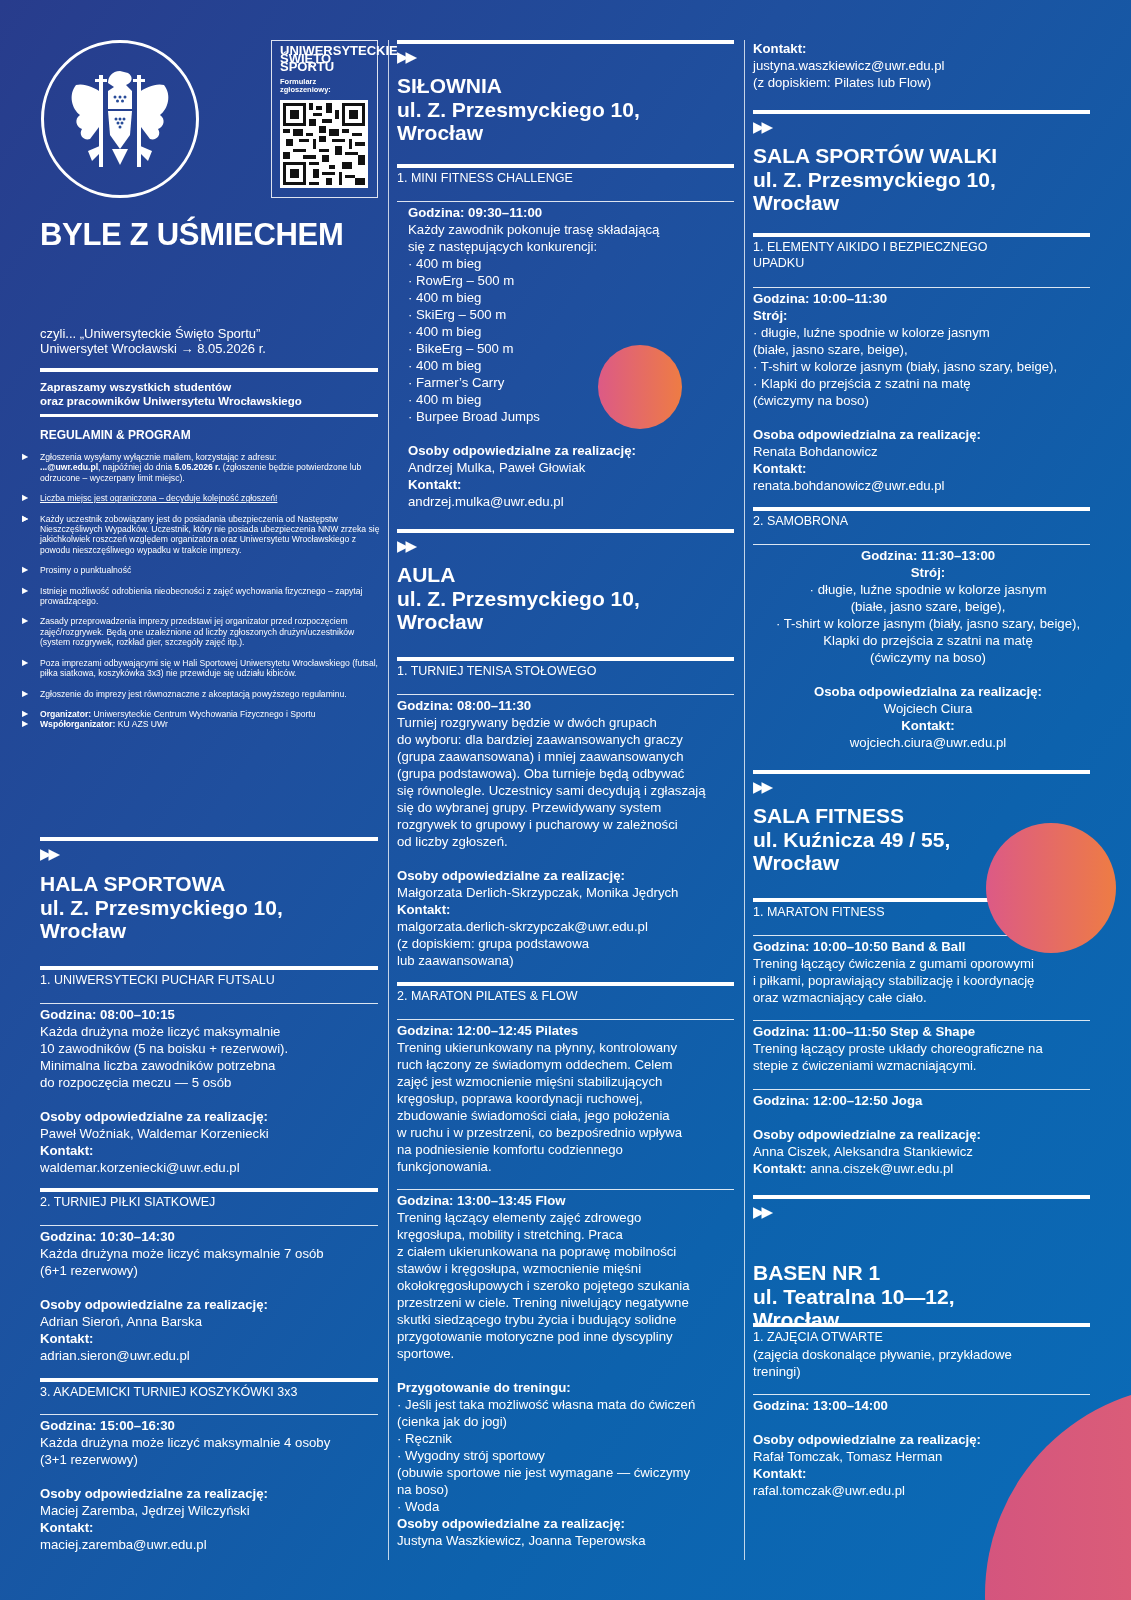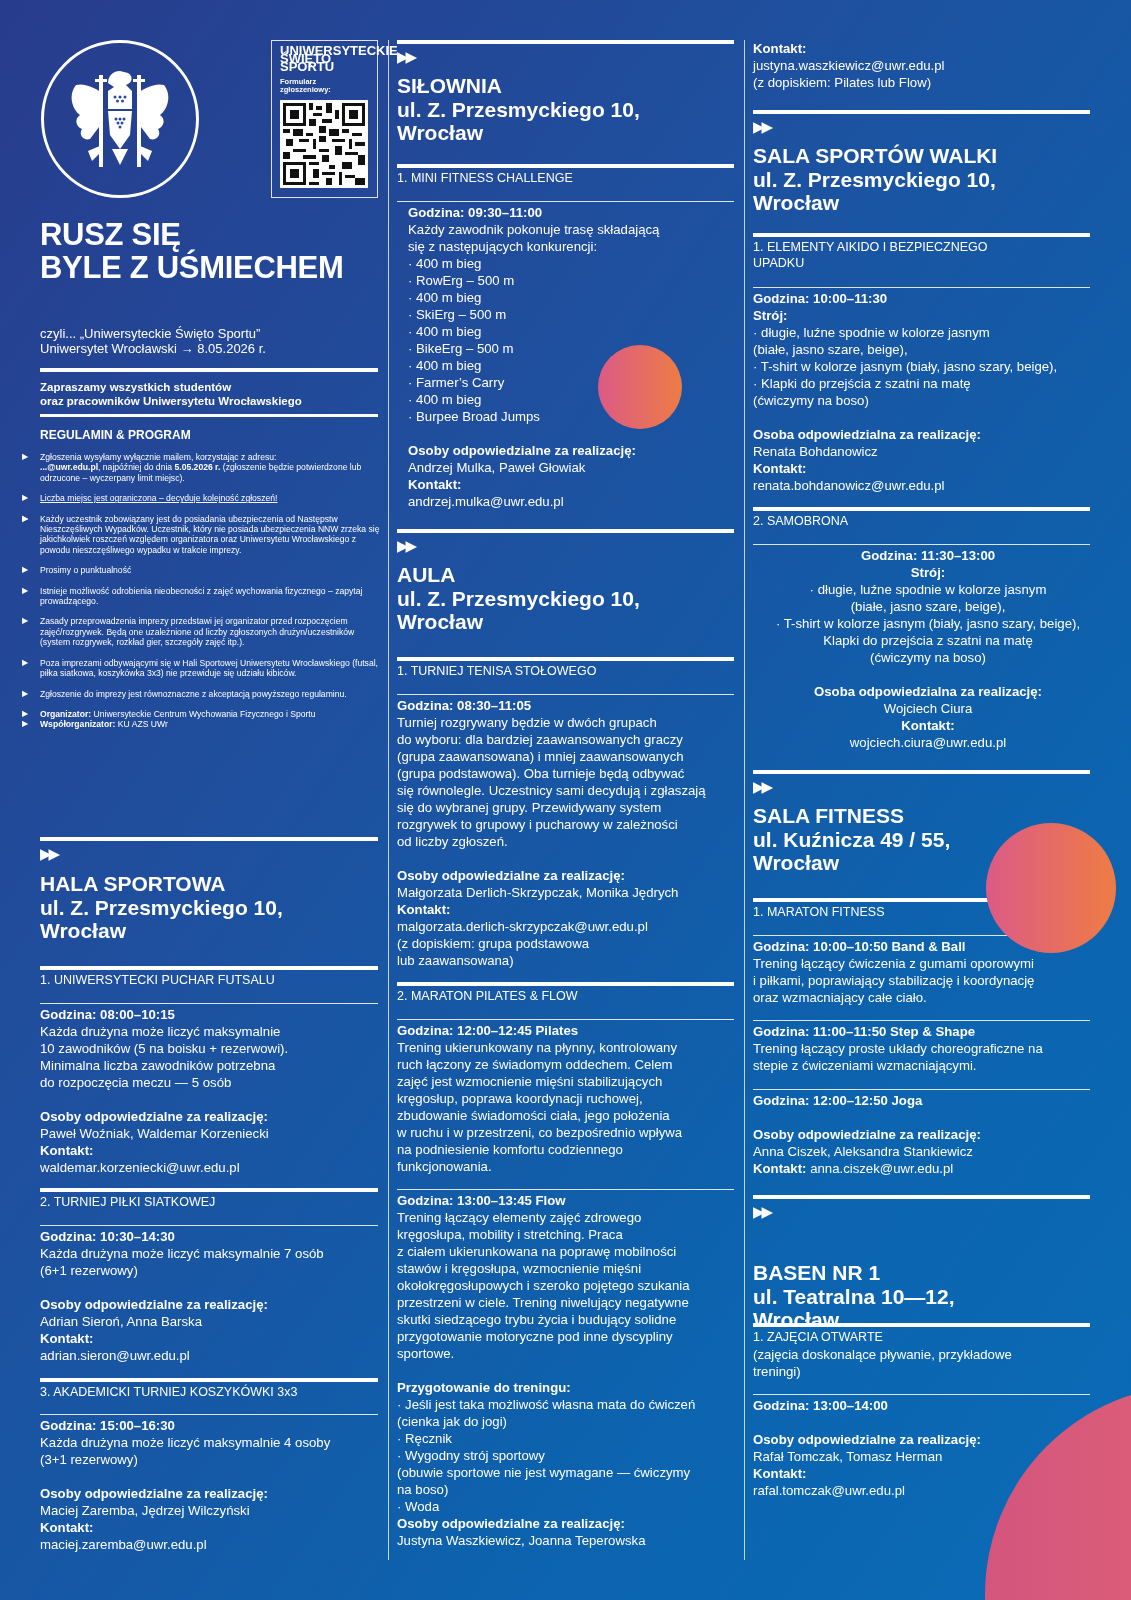--- a/index.html
+++ b/index.html
@@ -116,21 +116,20 @@
       </g>
       <g fill="#111">
         <path d="M2 2h3v3H2zM20 2h3v3h-3zM2 20h3v3H2z"></path>
         <path d="M8 0h1v2H8zM10 1h2v1h-2zM13 0h2v3h-2zM9 3h3v1H9zM16 2h1v3h-1zM8 5h2v2H8zM12 5h3v1h-3zM11 7h2v2h-2zM0 8h2v1H0zM3 8h3v2H3zM7 9h2v1H7zM14 8h3v2h-3zM18 8h2v1h-2zM21 9h3v1h-3zM1 11h2v2H1zM5 11h3v1H5zM9 11h1v3H9zM11 10h2v2h-2zM15 11h4v1h-4zM20 11h1v3h-1zM22 12h3v1h-3zM3 14h4v1H3zM11 14h3v1h-3zM16 13h2v3h-2zM0 15h2v2H0zM6 16h4v1H6zM12 16h2v2h-2zM19 15h4v1h-4zM23 16h2v3h-2zM8 18h3v1H8zM14 19h2v1h-2zM18 18h3v2h-3zM9 20h2v3H9zM12 21h4v1h-4zM17 21h1v4h-1zM19 22h3v1h-3zM13 23h2v2h-2zM22 23h3v2h-3zM8 24h3v1H8z"></path>
       </g>
     </svg>
   </div>
 </div>
 
 <div class="title">
-  <div>RUSZ SIĘ</div>
   <div>BYLE Z UŚMIECHEM</div>
 </div>
 <div class="subtitle">
   <div>czyli... „Uniwersyteckie Święto Sportu”</div>
   <div>Uniwersytet Wrocławski → 8.05.2026 r.</div>
 </div>
 
 <div class="abs rule-thick" style="left:40px; top:368px; width:338px;"></div>
 <div class="abs invite" style="left:40px; top:380px;">
   <div>Zapraszamy wszystkich studentów</div>
@@ -244,21 +243,21 @@
 <div class="abs arrows" style="left:397px; top:538px;">▶▶</div>
 <div class="abs venue" style="left:397px; top:563px;">
   <div>AULA</div>
   <div>ul. Z. Przesmyckiego 10,</div>
   <div>Wrocław</div>
 </div>
 <div class="abs rule-thick" style="left:397px; top:657px; width:337px;"></div>
 <div class="abs ev-title" style="left:397px; top:663px;">1. TURNIEJ TENISA STOŁOWEGO</div>
 <div class="abs rule-thin" style="left:397px; top:694px; width:337px;"></div>
 <div class="abs txt" style="left:397px; top:697px; width:345px;">
-  <div class="b">Godzina:  08:30–11:05</div>
+  <div class="b">Godzina:  08:00–11:30</div>
   <div>Turniej rozgrywany będzie w dwóch grupach</div>
   <div>do wyboru: dla bardziej zaawansowanych graczy</div>
   <div>(grupa zaawansowana) i mniej zaawansowanych</div>
   <div>(grupa podstawowa). Oba turnieje będą odbywać</div>
   <div>się równolegle. Uczestnicy sami decydują i zgłaszają</div>
   <div>się do wybranej grupy. Przewidywany system</div>
   <div>rozgrywek to grupowy i pucharowy w zależności</div>
   <div>od liczby zgłoszeń.</div>
   <div class="gap"></div>
   <div class="b">Osoby odpowiedzialne za realizację:</div>

